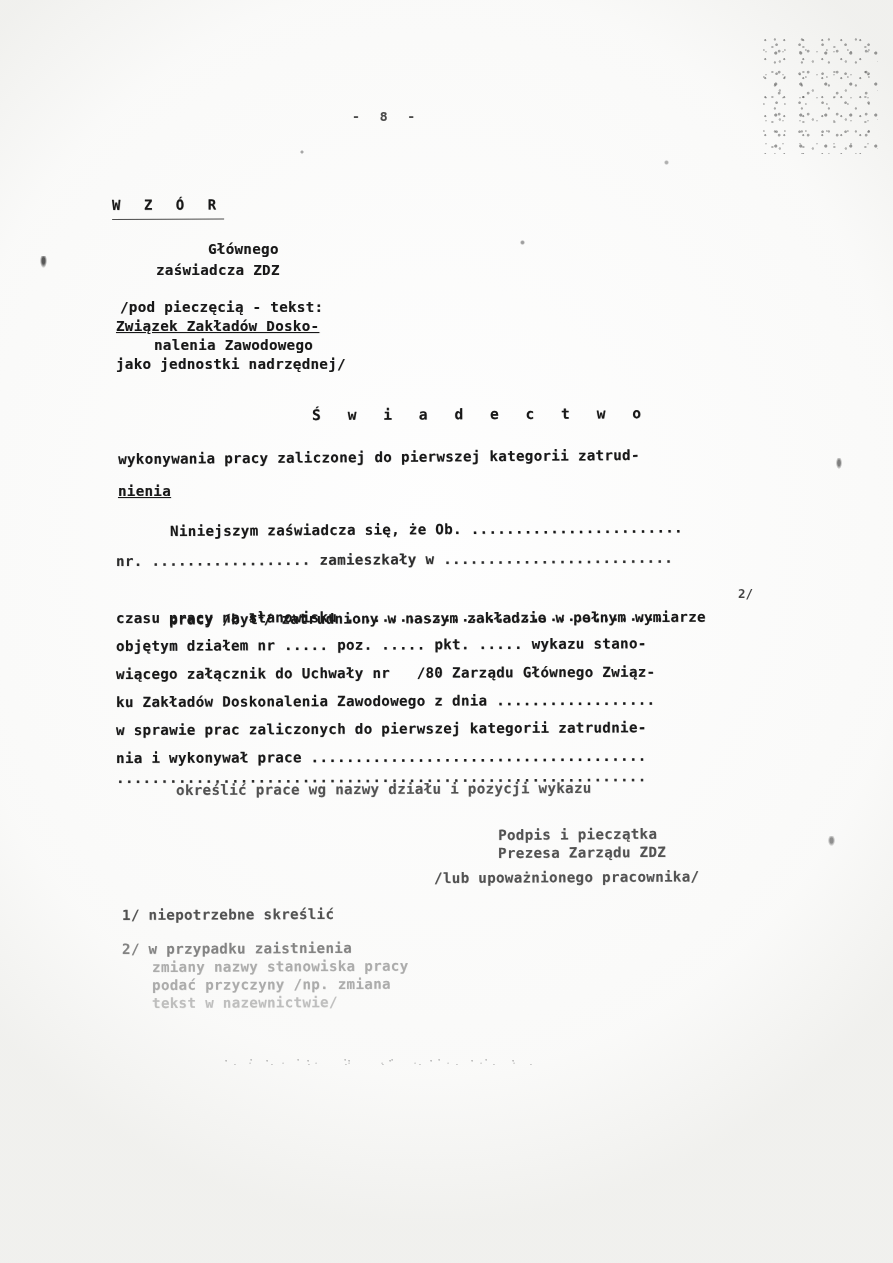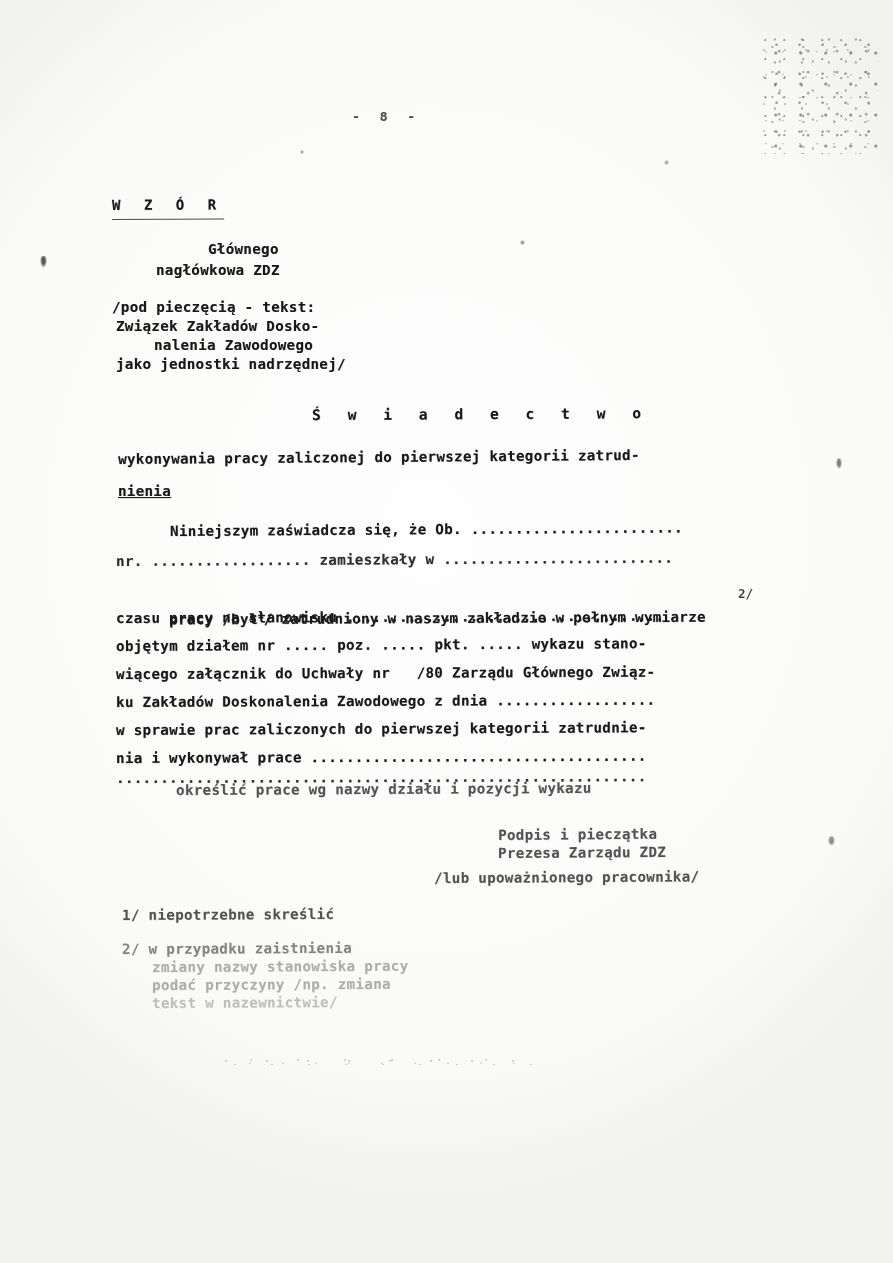--- a/index.html
+++ b/index.html
@@ -66,22 +66,22 @@
     font-size: 14px;
     letter-spacing: 7.5px;
     border-bottom: 1.6px solid rgba(25,25,25,0.78);
     padding-bottom: 1px;
     transform: rotate(-0.25deg);
   }
 
   .stamp-1 { left: 208px; top: 237px; }
   .stamp-2 { left: 156px; top: 258px; }
 
-  .brk-1 { left: 112px; top: 295px; }
-  .brk-2 { left: 116px; top: 314px; }
+  .brk-1 { left: 120px; top: 295px; }
+  .brk-2 { left: 116px; top: 314px; text-decoration: underline; }
   .brk-3 { left: 154px; top: 333px; }
   .brk-4 { left: 116px; top: 352px; }
 
   
   .doc-title {
     left: 312px; top: 402px;
     font-size: 14.6px;
     letter-spacing: 9px;
     transform: rotate(-0.3deg);
   }
@@ -186,21 +186,21 @@
   <div class="speckle dust-f"></div>
   <div class="speckle dust-g"></div>
 
   <div class="content">
 
     <div class="tw folio fade-2">- 8 -</div>
 
     <div class="tw wzor">W Z Ó R</div>
 
     <div class="tw stamp-1">Głównego</div>
-    <div class="tw stamp-2">nagłówkowa ZDZ</div>
+    <div class="tw stamp-2">zaświadcza ZDZ</div>
 
     <div class="tw brk-1">/pod pieczęcią - tekst:</div>
     <div class="tw brk-2">Związek Zakładów Dosko-</div>
     <div class="tw brk-3">nalenia Zawodowego</div>
     <div class="tw brk-4">jako jednostki nadrzędnej/</div>
 
     <div class="tw doc-title">Ś w i a d e c t w o</div>
     <div class="tw sub-1">wykonywania pracy zaliczonej do pierwszej kategorii zatrud-</div>
     <div class="tw sub-2">nienia</div>
 

